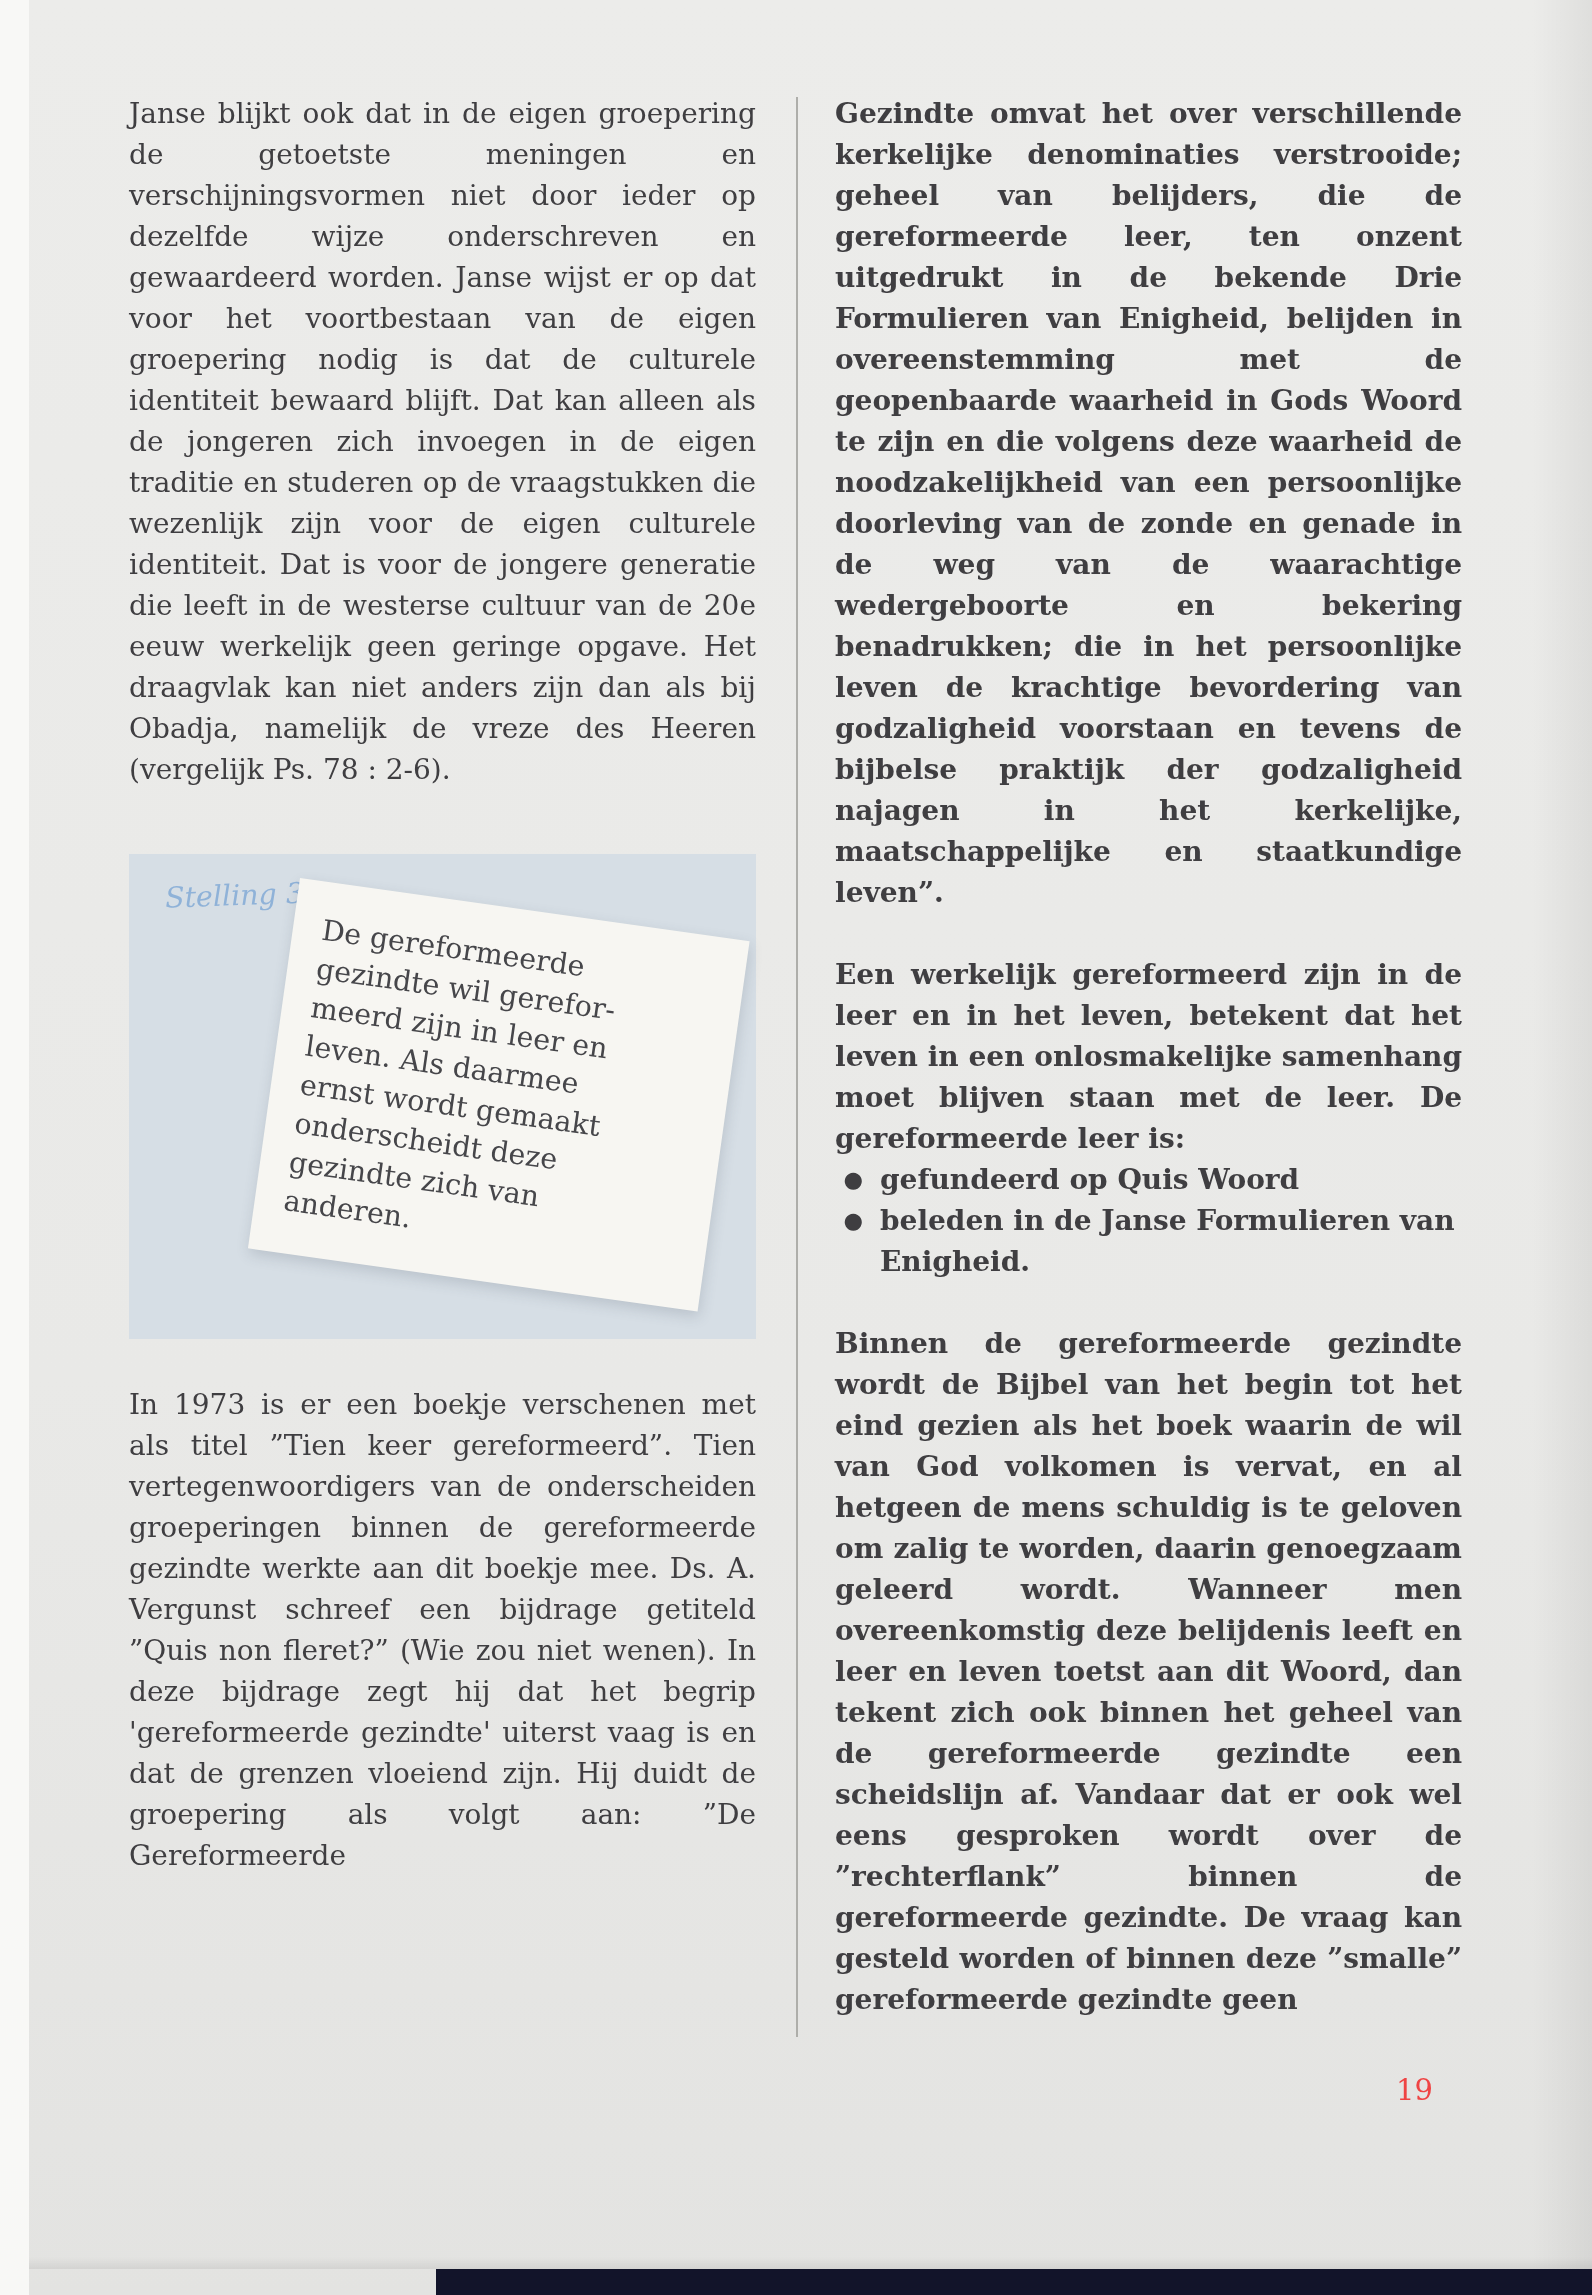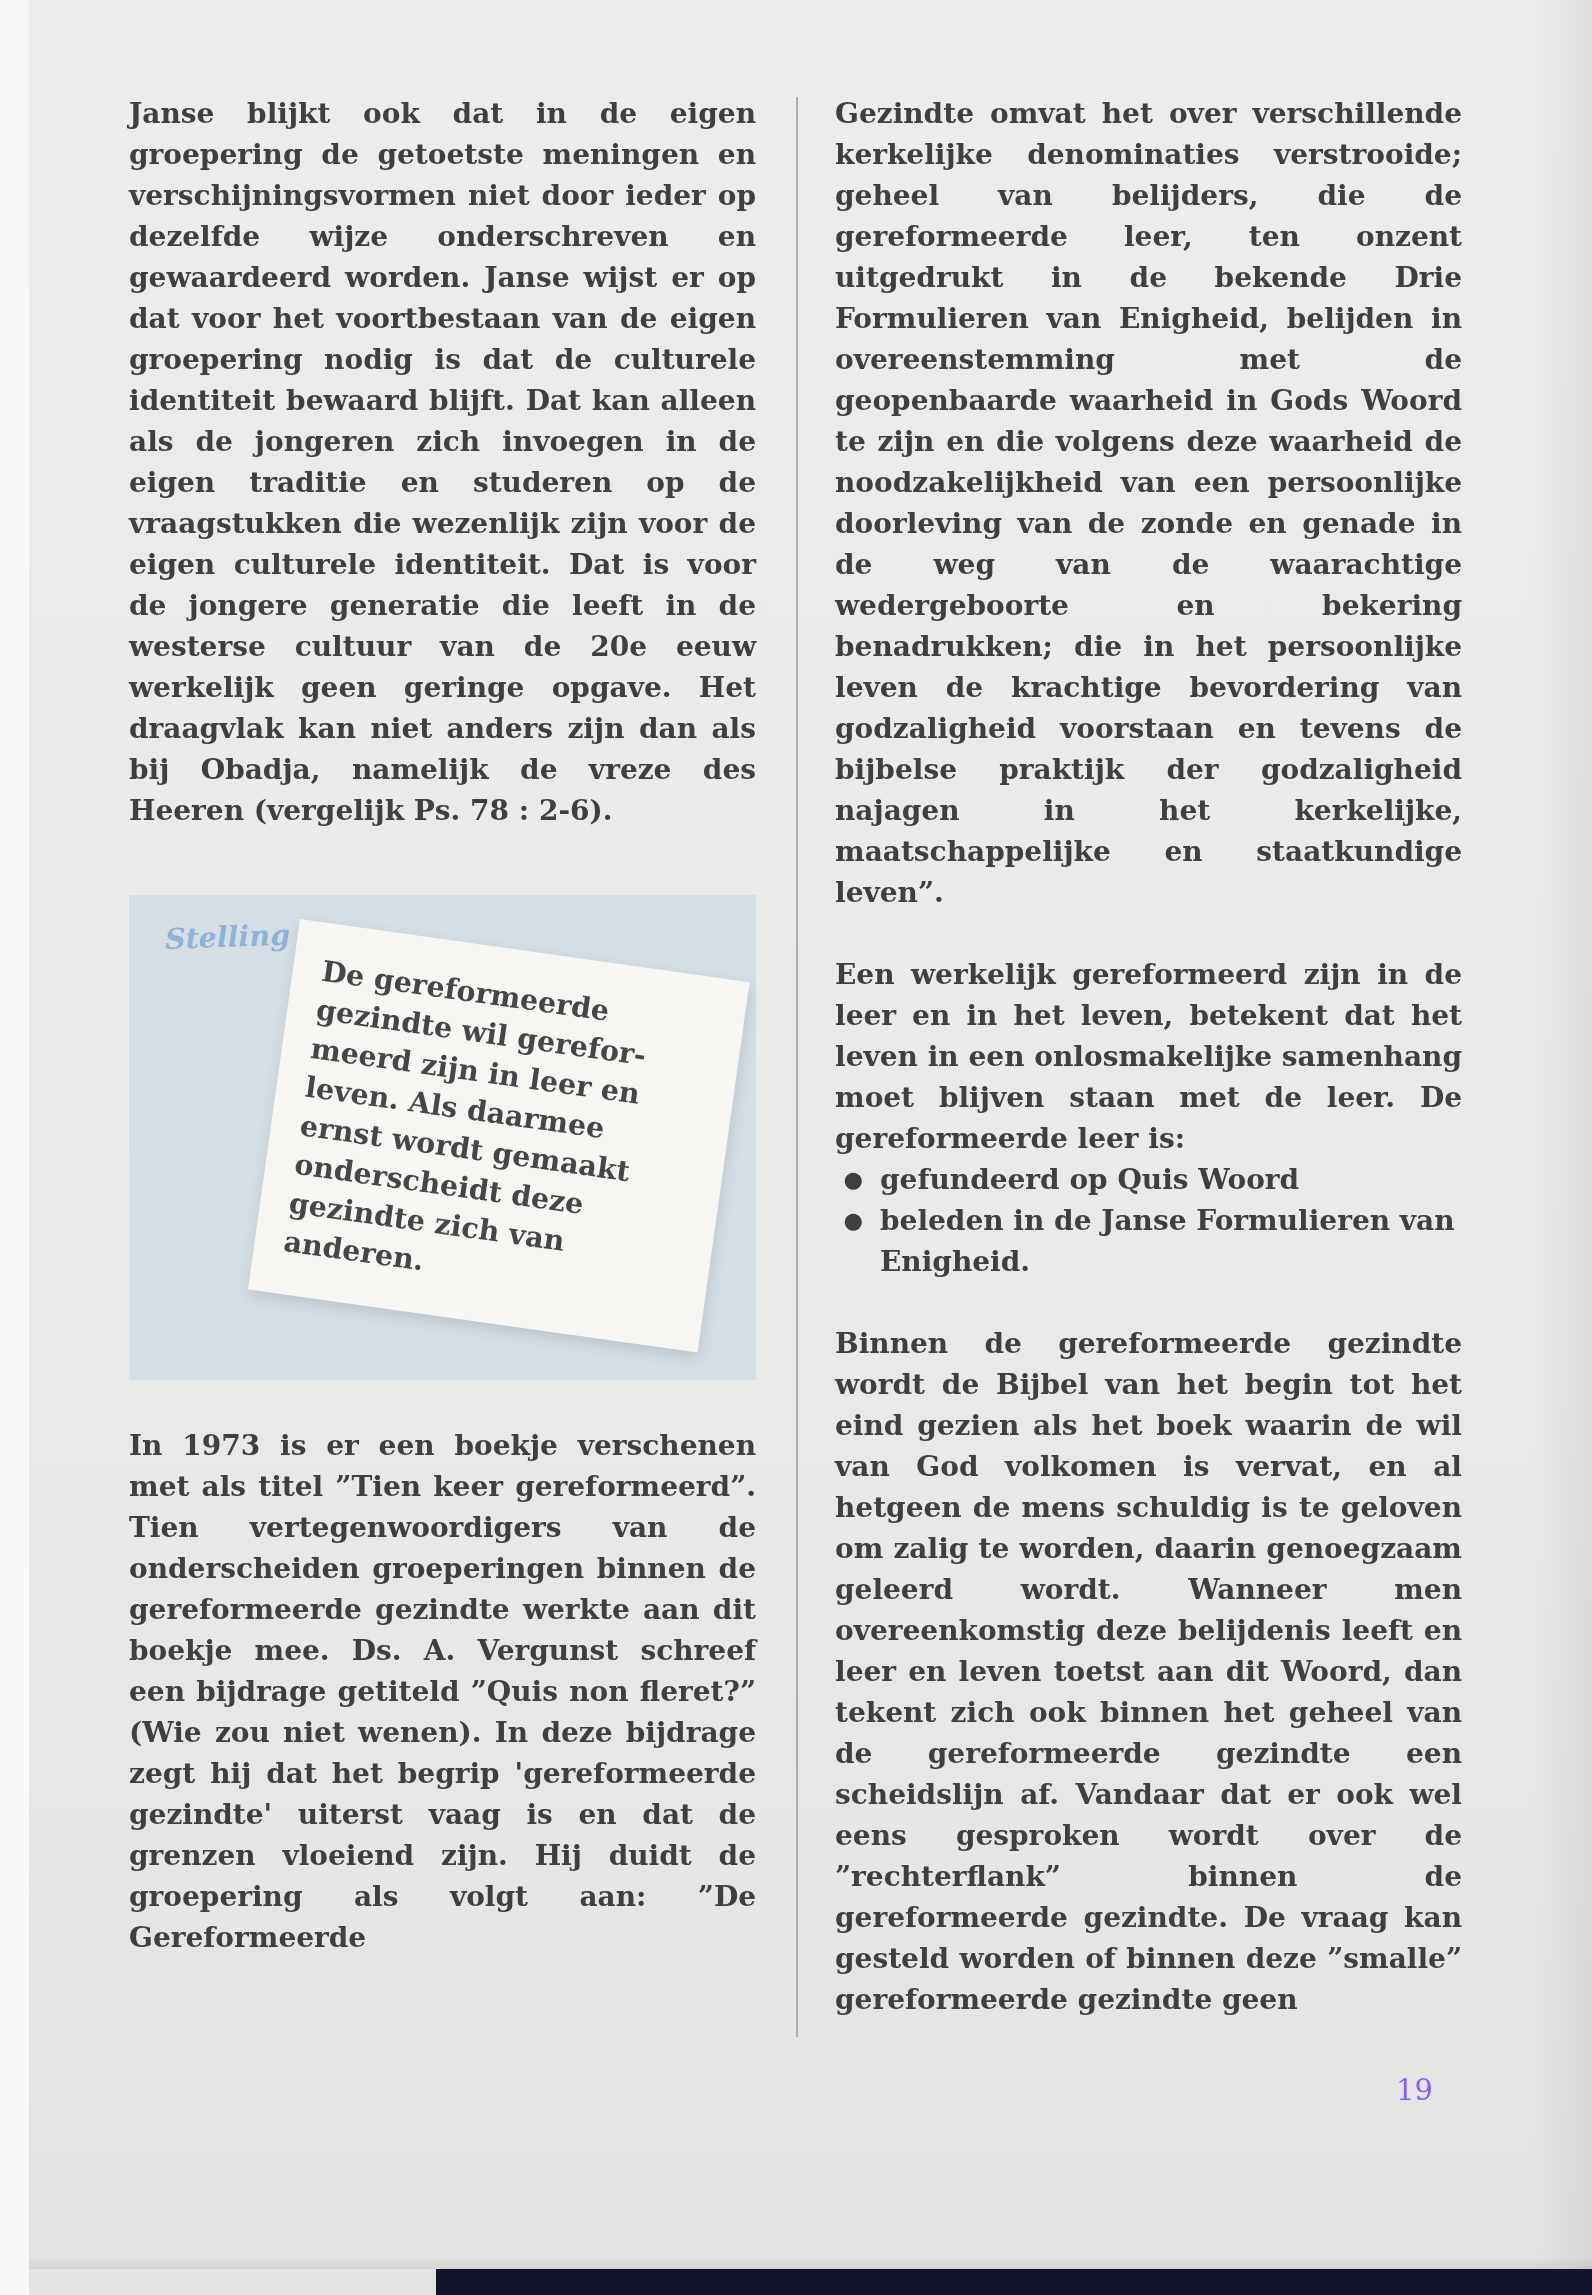--- a/index.html
+++ b/index.html
@@ -28,21 +28,21 @@
     position: absolute; left: 29px; right: 0; bottom: 26px; height: 12px;
     background: linear-gradient(180deg, rgba(0,0,0,0) 0%, rgba(0,0,0,0.07) 100%);
   }
   .column {
     position: absolute; top: 93px; width: 627px;
     font-size: 28px; line-height: 41px;
     text-align: justify;
     hyphens: auto; -webkit-hyphens: auto;
   }
   .column p { margin: 0; }
-  .col-left  { left: 129px; font-weight: bold; }
+  .col-left  { left: 129px; }
   .col-right { left: 835px; font-weight: bold; }
   .column-divider {
     position: absolute; left: 796px; top: 97px; width: 1.7px; height: 1940px;
     background: #aeaeaa;
   }
   .stelling-box {
     position: relative;
     margin-top: 64px;
     width: 627px; height: 485px;
     background: #d6dee5;
@@ -80,21 +80,21 @@
     padding-left: 45px;
     text-align: left;
   }
   ul.leer-list .bullet {
     position: absolute; left: 8.6px; top: 0;
     font-size: 22.4px;
     color: #3f3e41;
   }
   .page-number {
     position: absolute; left: 1396px; top: 2073px;
-    font-size: 29px; color: #8b5cf6;
+    font-size: 29px; color: #ef4444;
   }
 </style>
 </head>
 <body>
 
 <div class="scan-left-edge"></div>
 <div class="scan-right-shade"></div>
 
 <div class="column col-left">
   <p>Janse blijkt ook dat in de eigen groepering de getoetste meningen en verschijningsvormen niet door ieder op dezelfde wijze onderschreven en gewaardeerd worden. Janse wijst er op dat voor het voortbestaan van de eigen groepering nodig is dat de culturele identiteit bewaard blijft. Dat kan alleen als de jongeren zich invoegen in de eigen traditie en studeren op de vraagstukken die wezenlijk zijn voor de eigen culturele identiteit. Dat is voor de jongere generatie die leeft in de westerse cultuur van de 20e eeuw werkelijk geen geringe opgave. Het draagvlak kan niet anders zijn dan als bij Obadja, namelijk de vreze des Heeren (vergelijk Ps. 78 : 2-6).</p>

